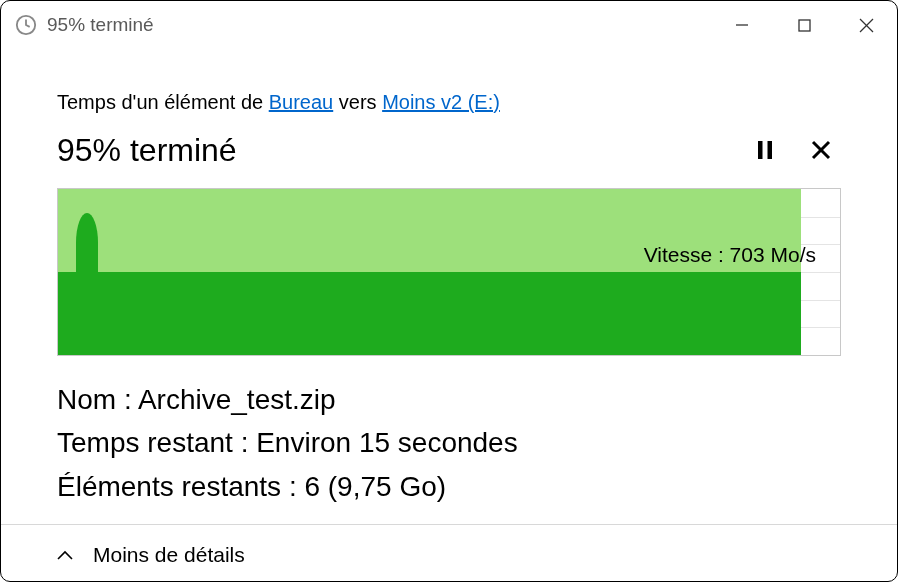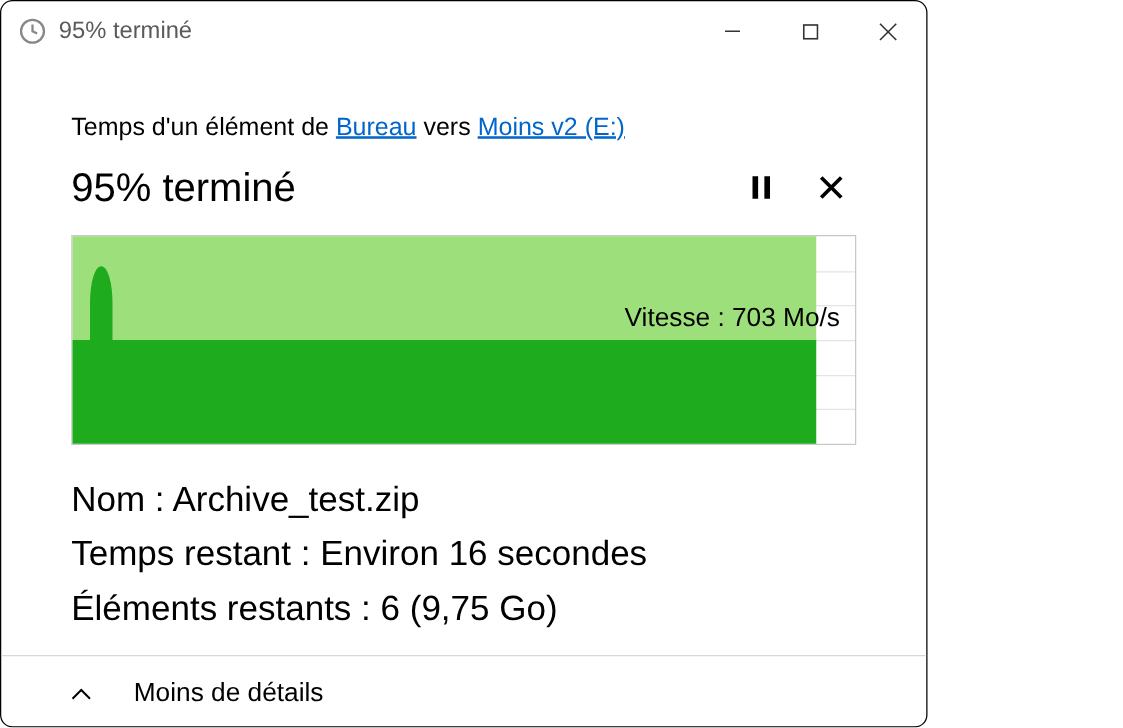--- a/index.html
+++ b/index.html
@@ -4,21 +4,21 @@
   <style>
     * { margin: 0; padding: 0; box-sizing: border-box; }
     body {
       font-family: "Segoe UI", Tahoma, sans-serif;
       background: #fff;
       width: 898px;
       height: 582px;
       overflow: hidden;
     }
     .window {
-      width: 742px;
+      width: 898px;
       height: 582px;
       border: 1px solid #000;
       border-radius: 10px;
       display: flex;
       flex-direction: column;
       background: #fff;
     }
     .titlebar {
       height: 48px;
       display: flex;
@@ -90,37 +90,37 @@
       height: 50%;
       background: #1eab1e;
     }
     .chart .bump {
       position: absolute;
       background: #1eab1e;
     }
     .speed-label {
       position: absolute;
       top: 54px;
-      right: 12px;
+      right: 24px;
       font-size: 21px;
       color: #000;
       z-index: 5;
     }
     .details {
       margin-top: 22px;
       font-size: 28px;
       color: #000;
       line-height: 1.55;
     }
     .footer {
       border-top: 1px solid #d8d8d8;
       padding: 18px 56px 14px 56px;
       display: flex;
       align-items: center;
-      gap: 34px;
+      gap: 20px;
       font-size: 21px;
       color: #000;
     }
     .chevron { display:flex; }
   </style>
 </head>
 <body>
 
 <div class="window">
 
@@ -184,21 +184,21 @@
         <div class="progress-fill-light" style="width: 95%;"></div>
         <div class="progress-fill-dark" style="width: 95%;"></div>
         <div class="bump" style="left: 2.3%; width: 2.8%; top: 14.5%; height: 35.5%; border-radius: 50% 50% 0px 0px;"></div>
       </div>
 
     <div class="details">
       <div>
         <span>Nom : </span><span>Archive_test.zip</span>
       </div>
       <div>
-        <span>Temps restant : </span><span>Environ 16 secondes</span>
+        <span>Temps restant : </span><span>Environ 15 secondes</span>
       </div>
       <div>
         <span>Éléments restants : </span><span>6 (9,75 Go)</span>
       </div>
     </div>
 
   </div>
 
   <div class="footer">
     <span class="chevron">

